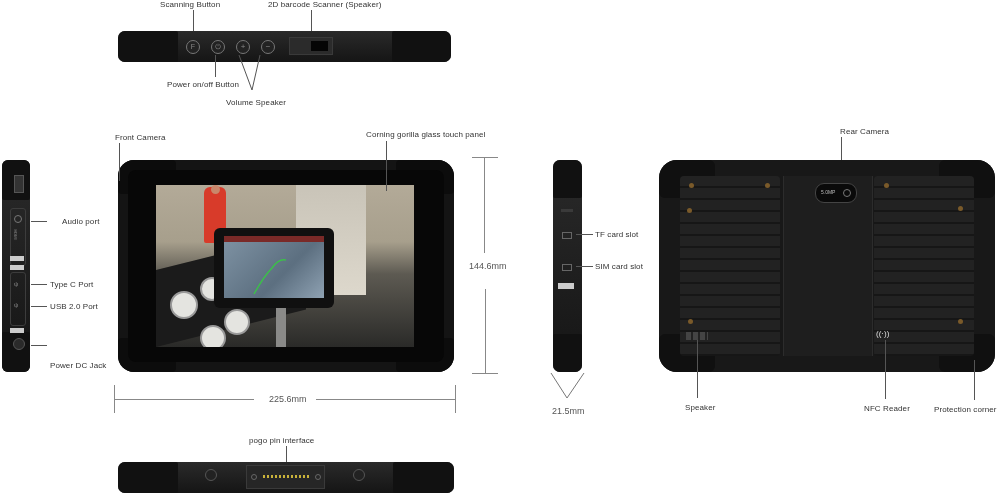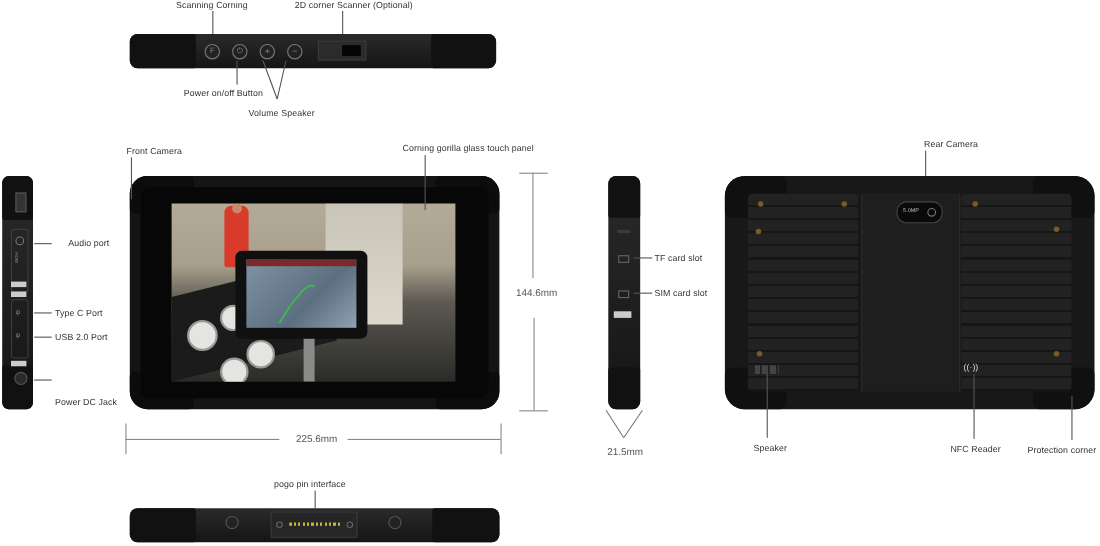--- a/index.html
+++ b/index.html
@@ -9,22 +9,22 @@
   .dim { position:absolute; background:#888; }
   .dimtxt { position:absolute; font-size:9px; color:#555; white-space:nowrap; }
   .dev { position:absolute; background:linear-gradient(#2a2a2a,#151515); }
   .bumper { position:absolute; background:#1d1d1d; }
   svg { position:absolute; overflow:visible; }
 </style>
 </head>
 <body>
 
 <div>
-  <div class="lbl" style="left:160px;top:0px;">Scanning Corning</div>
-  <div class="lbl" style="left:268px;top:0px;">2D corner Scanner (Optional)</div>
+  <div class="lbl" style="left:160px;top:0px;">Scanning Button</div>
+  <div class="lbl" style="left:268px;top:0px;">2D barcode Scanner (Speaker)</div>
   <div class="line" style="left:193px;top:10px;width:1px;height:36px;"></div>
   <div class="line" style="left:311px;top:10px;width:1px;height:32px;"></div>
 
   <div class="dev" style="left:118px;top:31px;width:333px;height:31px;border-radius:7px;"></div>
   <div class="bumper" style="left:118px;top:31px;width:60px;height:31px;border-radius:7px 2px 2px 7px;background:#111;"></div>
   <div class="bumper" style="left:392px;top:31px;width:59px;height:31px;border-radius:2px 7px 7px 2px;background:#111;"></div>
 
   <div style="position:absolute;left:186px;top:40px;display:flex;gap:11px;">
     <div style="width:12px;height:12px;border-radius:50%;border:1px solid #777;background:#222;color:#888;font-size:7px;text-align:center;line-height:12px;">F</div>
     <div style="width:12px;height:12px;border-radius:50%;border:1px solid #777;background:#222;color:#888;font-size:7px;text-align:center;line-height:12px;">⏻</div>

